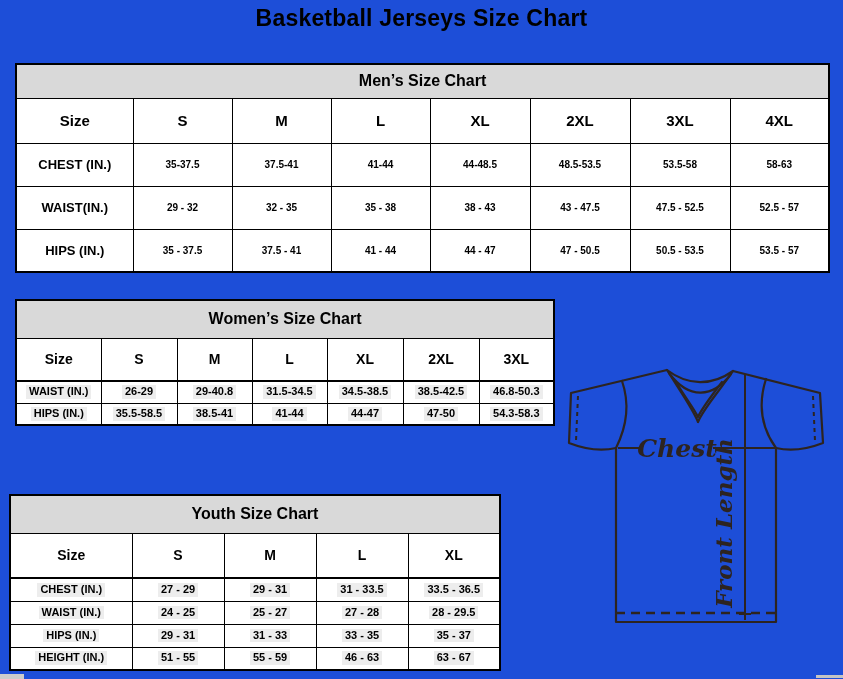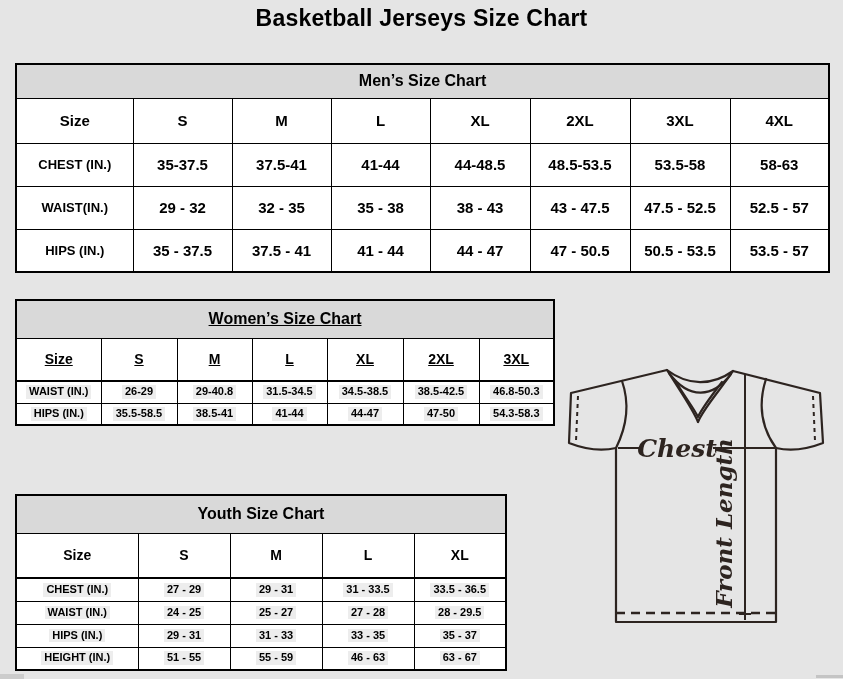--- a/index.html
+++ b/index.html
@@ -1,50 +1,50 @@
 <!DOCTYPE html>
 <html><head>
 <meta charset="utf-8">
 <style>
   * { margin:0; padding:0; box-sizing:border-box; }
   html,body { background:#ffffff; }
   body { font-family:"Liberation Sans", sans-serif; }
-  .page { position:relative; width:843px; height:679px; background:#e5e5e5; overflow:hidden; }
+  .page { position:relative; width:843px; height:679px; background:#1d4ed8; overflow:hidden; }
 
   .title { position:absolute; top:5px; left:0; width:100%; text-align:center;
            font-size:23px; font-weight:bold; color:#000; letter-spacing:0.2px; }
 
   table.tbl { position:absolute; border-collapse:collapse; table-layout:fixed;
               background:#fff; border:2px solid #000; }
   table.tbl th, table.tbl td { border:1px solid #000; text-align:center;
               vertical-align:middle; color:#000; padding:0; overflow:hidden; }
   .band th { background:#d9d9d9; font-size:16px; font-weight:bold; }
   .cols th { font-weight:bold; background:#fff; }
   td.lbl, td.val { font-weight:bold; }
 
   
   .mens { left:15px; top:63px; width:813px; }
   .mens tr.band  { height:34px; }
   .mens tr.cols  { height:45px; }
   .mens tr.data  { height:43px; }
   .mens .cols th { font-size:15px; }
   .mens td.lbl   { font-size:13px; }
-  .mens td.val   { font-size:15px;margin-top:32px; }
+  .mens td.val   { font-size:10px;margin-top:32px; }
 
   
-  .womens { left:15px; top:299px; width:538px;text-decoration:underline; }
+  .womens { left:15px; top:299px; width:538px; }
   .womens tr.band { height:38px; }
   .womens tr.cols { height:43px; }
   .womens tr.data { height:22px; }
   .womens .cols th { font-size:14px; border-bottom:2px solid #000; }
   .womens td.lbl { font-size:11px; }
   .womens td.val { font-size:11px; }
 
   
-  .youth { left:15px; top:494px; width:490px; }
+  .youth { left:9px; top:494px; width:490px; }
   .youth tr.band { height:38px; }
   .youth tr.cols { height:45px; }
   .youth tr.data { height:23px; }
   .youth .cols th { font-size:14px; border-bottom:2px solid #000; }
   .youth td.lbl { font-size:11px; }
   .youth td.val { font-size:11px; }
 
   .hl { background:#ededed; padding:0 3px; display:inline-block; line-height:1.25; }
 
   .jersey { position:absolute; left:557px; top:362px; width:281px; height:266px; }

